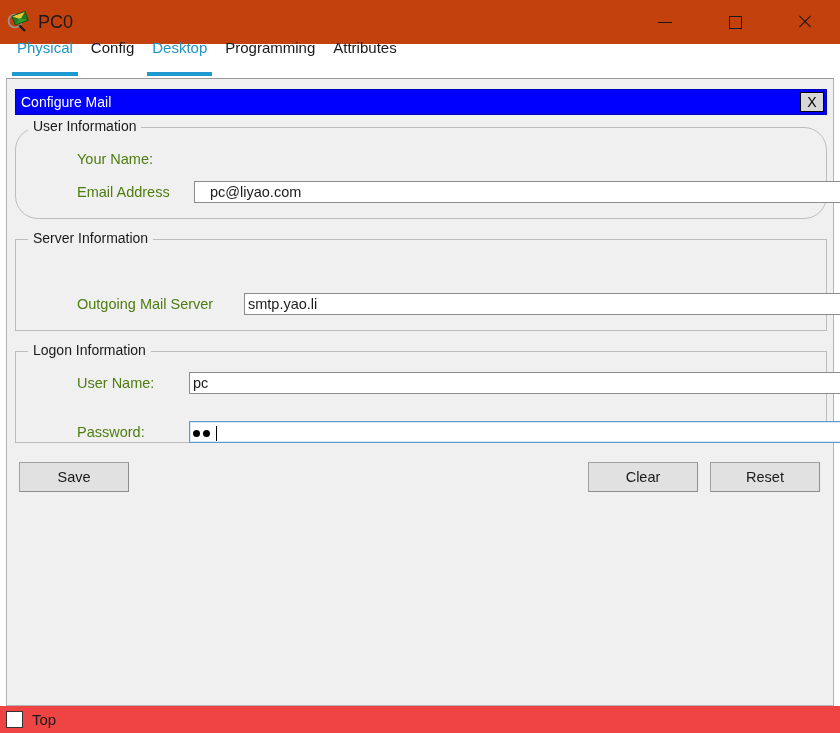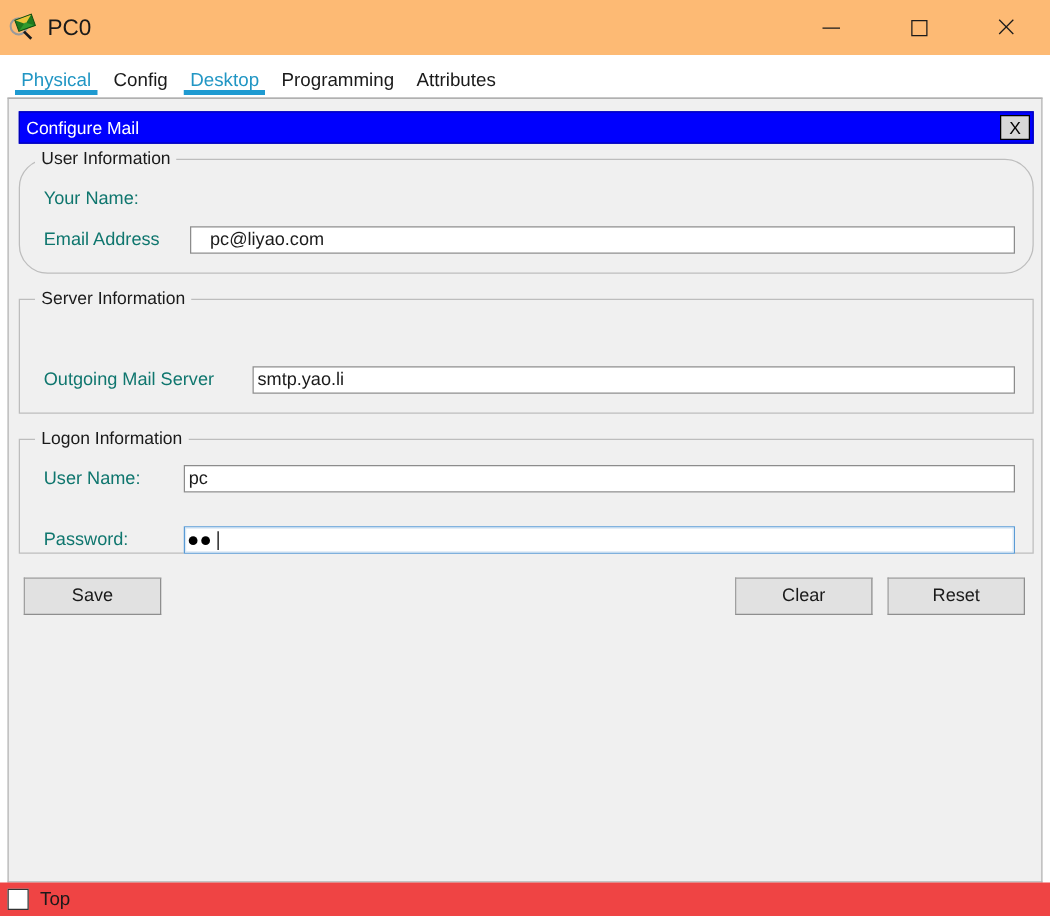--- a/index.html
+++ b/index.html
@@ -12,21 +12,21 @@
     background: #ffffff;
     font-family: "Liberation Sans", sans-serif;
     overflow: hidden;
     -webkit-font-smoothing: antialiased;
   }
 
   
   .titlebar {
     position: relative;
     height: 44px;
-    background: #fdba74;
+    background: #c2410c;
     display: flex;
     align-items: center;
   }
   .app-icon {
     width: 24px;
     height: 24px;
     margin-left: 6px;
     margin-right: 8px;
     flex: 0 0 auto;
     position: relative;
@@ -90,21 +90,21 @@
     height: 32px;
     background: #ffffff;
     display: flex;
     align-items: flex-end;
     padding-left: 8px;
     box-sizing: border-box;
   }
   .tab {
     font-size: 15px;
     color: #1a1a1a;
-    padding: 0 9px 4px 9px;
+    padding: 0 9px 21px 9px;
     position: relative;
     cursor: default;
     line-height: 1;
     white-space: nowrap;
   }
   .tab.accent { color: #2196c4; }
   .tab.accent::after {
     content: "";
     position: absolute;
     left: 4px;
@@ -187,23 +187,24 @@
 
   .row {
     position: absolute;
     left: 0;
     height: 22px;
     display: flex;
     align-items: center;
   }
   .fld-label {
     font-size: 14.5px;
-    color: #0f766e;
+    color: #4d7c0f;
     white-space: nowrap;
     line-height: 1;
+    margin-left: 42px;
   }
   .txtfield {
     box-sizing: border-box;
     height: 22px;
     background: #ffffff;
     border: 1px solid #8c8c8c;
     font-size: 14.5px;
     color: #1a1a1a;
     line-height: 20px;
     padding: 0 3px;

